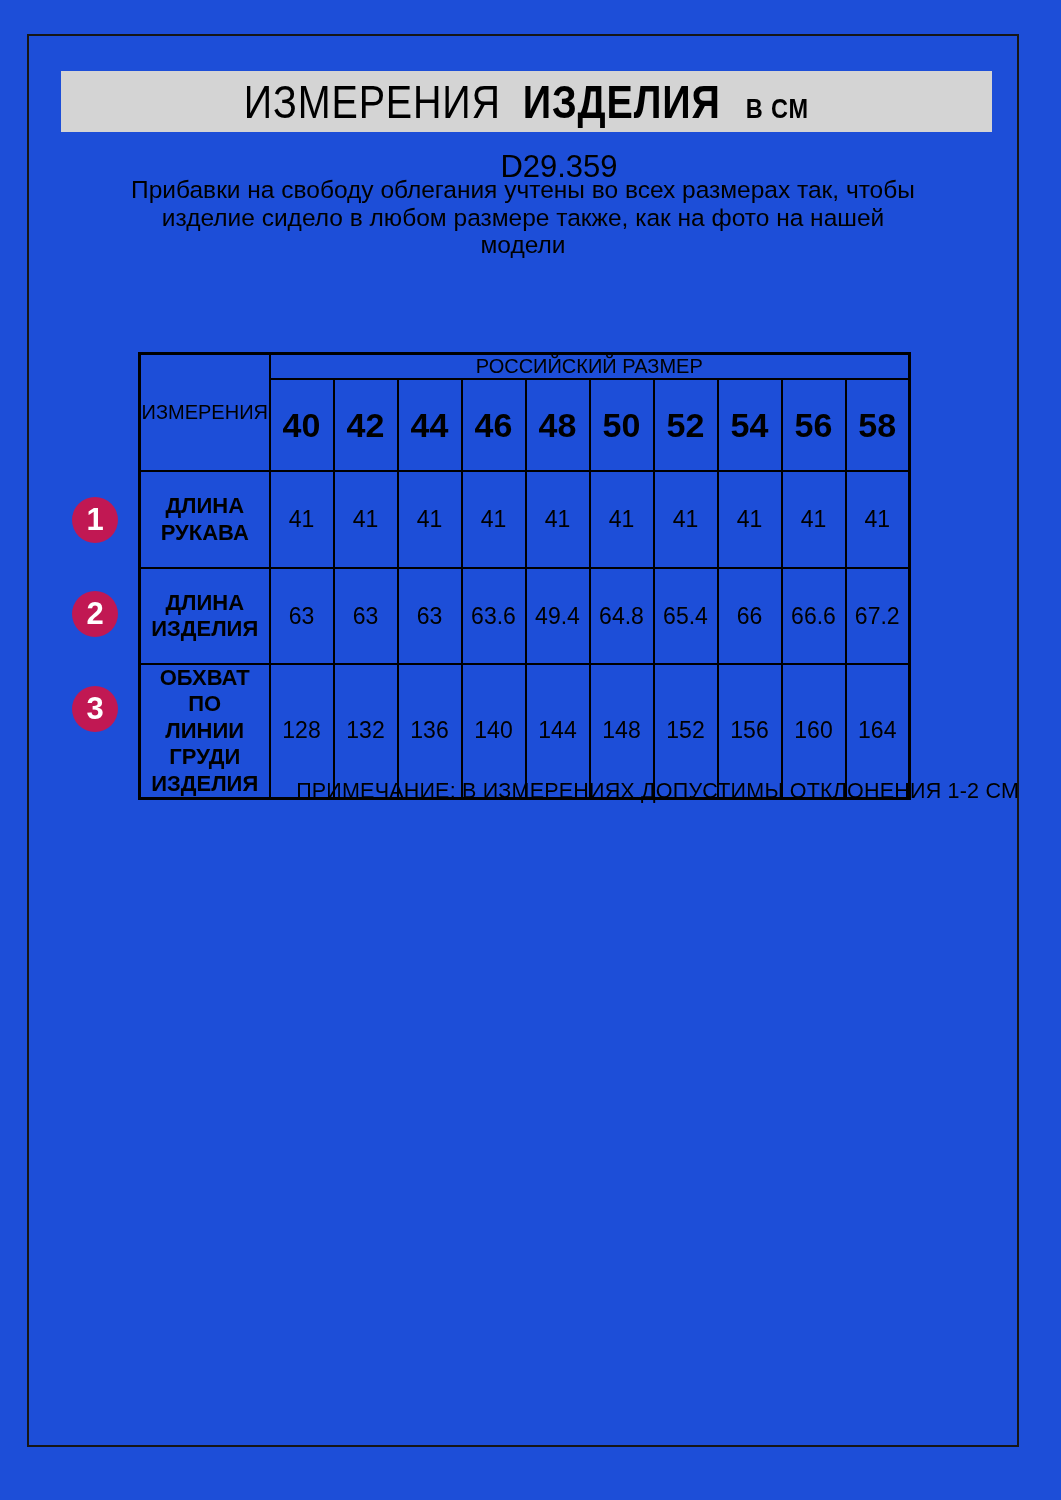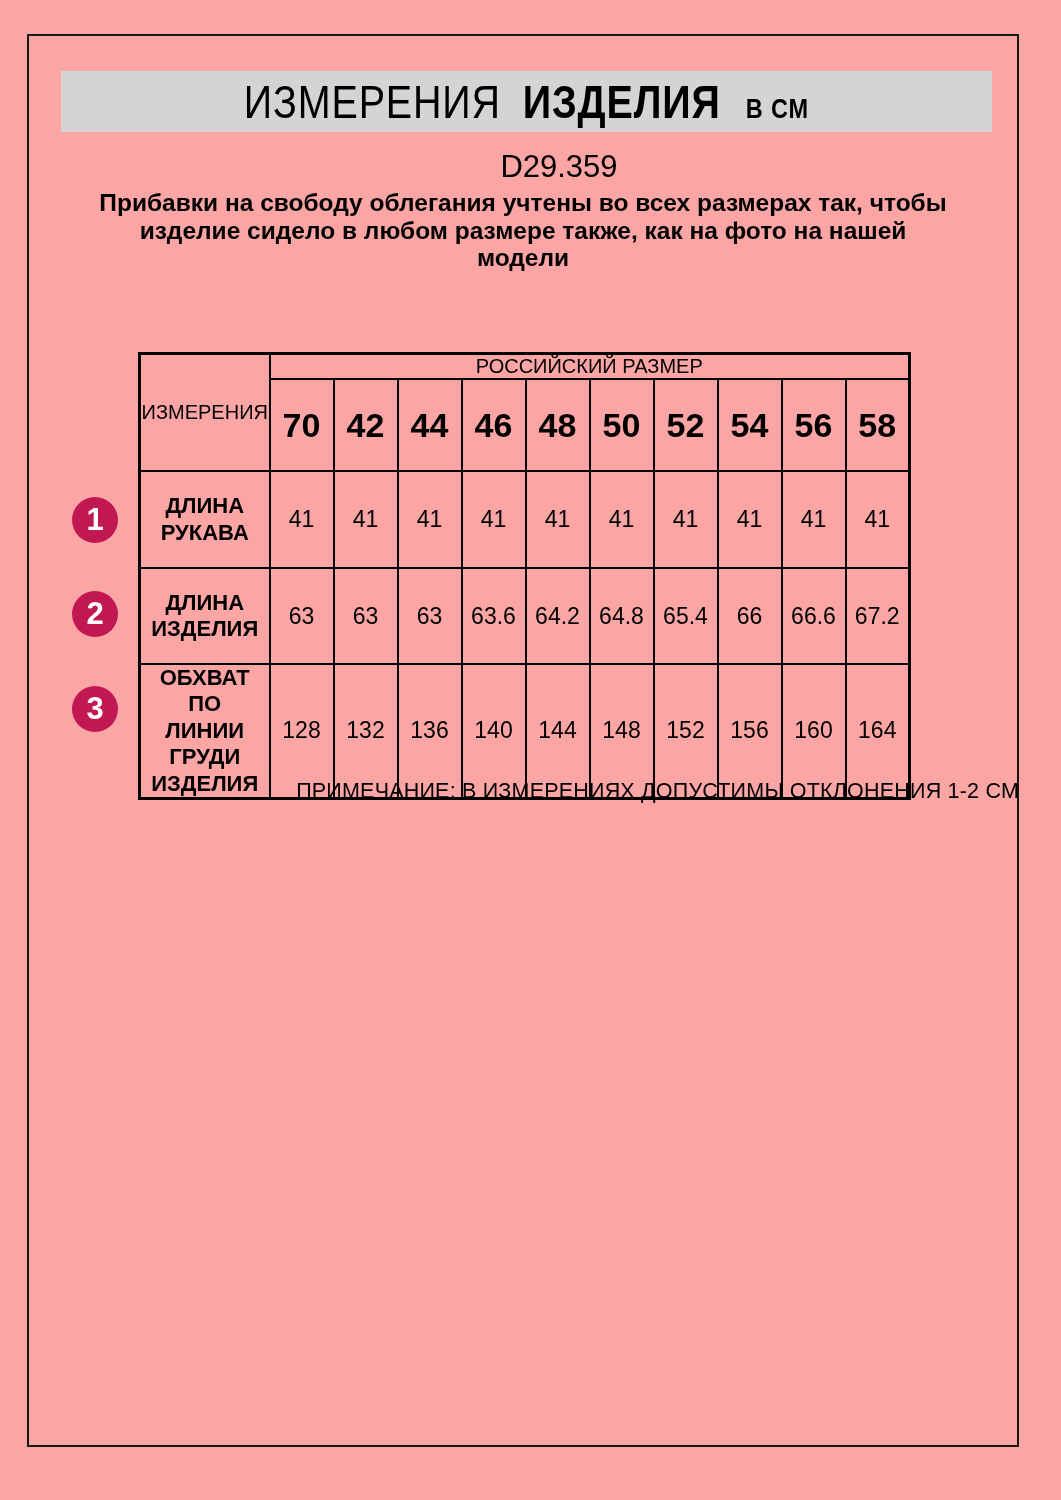--- a/index.html
+++ b/index.html
@@ -1,17 +1,17 @@
 <!DOCTYPE html>
 <html><head>
 <meta charset="utf-8">
 <style>
   html,body { margin:0; padding:0; background:#ffffff; }
   body { width:1061px; height:1500px; font-family:"Liberation Sans", sans-serif; color:#000; }
-  .page { position:relative; width:1061px; height:1500px; background:#fca5a5; overflow:hidden; }
+  .page { position:relative; width:1061px; height:1500px; background:#1d4ed8; overflow:hidden; }
 
   .frame {
     position:absolute; left:27px; top:34px; width:992px; height:1413px;
     border:2px solid #161616; box-sizing:border-box;
   }
 
   .title-bar {
     position:absolute; left:61px; top:71px; width:931px; height:61px;
     background:#d4d4d4; display:flex; align-items:center; justify-content:center;
   }
@@ -19,22 +19,22 @@
   .t-main { font-size:47px; font-weight:400; letter-spacing:1px; }
   .t-prod { font-size:47px; font-weight:700; margin-left:26px; letter-spacing:1px; }
   .t-unit { font-size:28px; font-weight:700; margin-left:30px; letter-spacing:1px; }
 
   .code {
     position:absolute; left:27px; top:149px; width:992px;
     text-align:center; font-size:31px; font-weight:400;padding-left:36px;
   }
 
   .desc {
-    position:absolute; left:27px; top:189px; width:992px;
-    text-align:center; font-size:24.5px; line-height:27.5px; font-weight:700;
+    position:absolute; left:27px; top:176px; width:992px;
+    text-align:center; font-size:24.5px; line-height:27.5px; font-weight:400;
   }
 
   table.size-table {
     position:absolute; left:138px; top:352px;
     border-collapse:collapse; table-layout:fixed;
     border:3px solid #000;
   }
   table.size-table td {
     border:2px solid #000; text-align:center; vertical-align:middle;
     padding:0; overflow:hidden;
@@ -91,21 +91,21 @@
         <col style="width: 64px;">
         <col style="width: 64px;">
         <col style="width: 64px;">
       </colgroup>
     <tbody id="table-body">
         <tr style="height: 25px;">
           <td class="corner-cell" rowspan="2">ИЗМЕРЕНИЯ</td>
           <td class="band-cell" colspan="10">РОССИЙСКИЙ РАЗМЕР</td>
         </tr>
         <tr style="height: 92px;">
-          <td class="size-cell">70</td>
+          <td class="size-cell">40</td>
           <td class="size-cell">42</td>
           <td class="size-cell">44</td>
           <td class="size-cell">46</td>
           <td class="size-cell">48</td>
           <td class="size-cell">50</td>
           <td class="size-cell">52</td>
           <td class="size-cell">54</td>
           <td class="size-cell">56</td>
           <td class="size-cell">58</td>
         </tr>
@@ -121,21 +121,21 @@
           <td class="value-cell">41</td>
           <td class="value-cell">41</td>
           <td class="value-cell">41</td>
         </tr>
         <tr style="height: 96px;">
           <td class="label-cell">ДЛИНА<br>ИЗДЕЛИЯ</td>
           <td class="value-cell">63</td>
           <td class="value-cell">63</td>
           <td class="value-cell">63</td>
           <td class="value-cell">63.6</td>
-          <td class="value-cell">64.2</td>
+          <td class="value-cell">49.4</td>
           <td class="value-cell">64.8</td>
           <td class="value-cell">65.4</td>
           <td class="value-cell">66</td>
           <td class="value-cell">66.6</td>
           <td class="value-cell">67.2</td>
         </tr>
         <tr style="height: 91px;">
           <td class="label-cell">ОБХВАТ ПО<br>ЛИНИИ<br>ГРУДИ<br>ИЗДЕЛИЯ</td>
           <td class="value-cell">128</td>
           <td class="value-cell">132</td>

